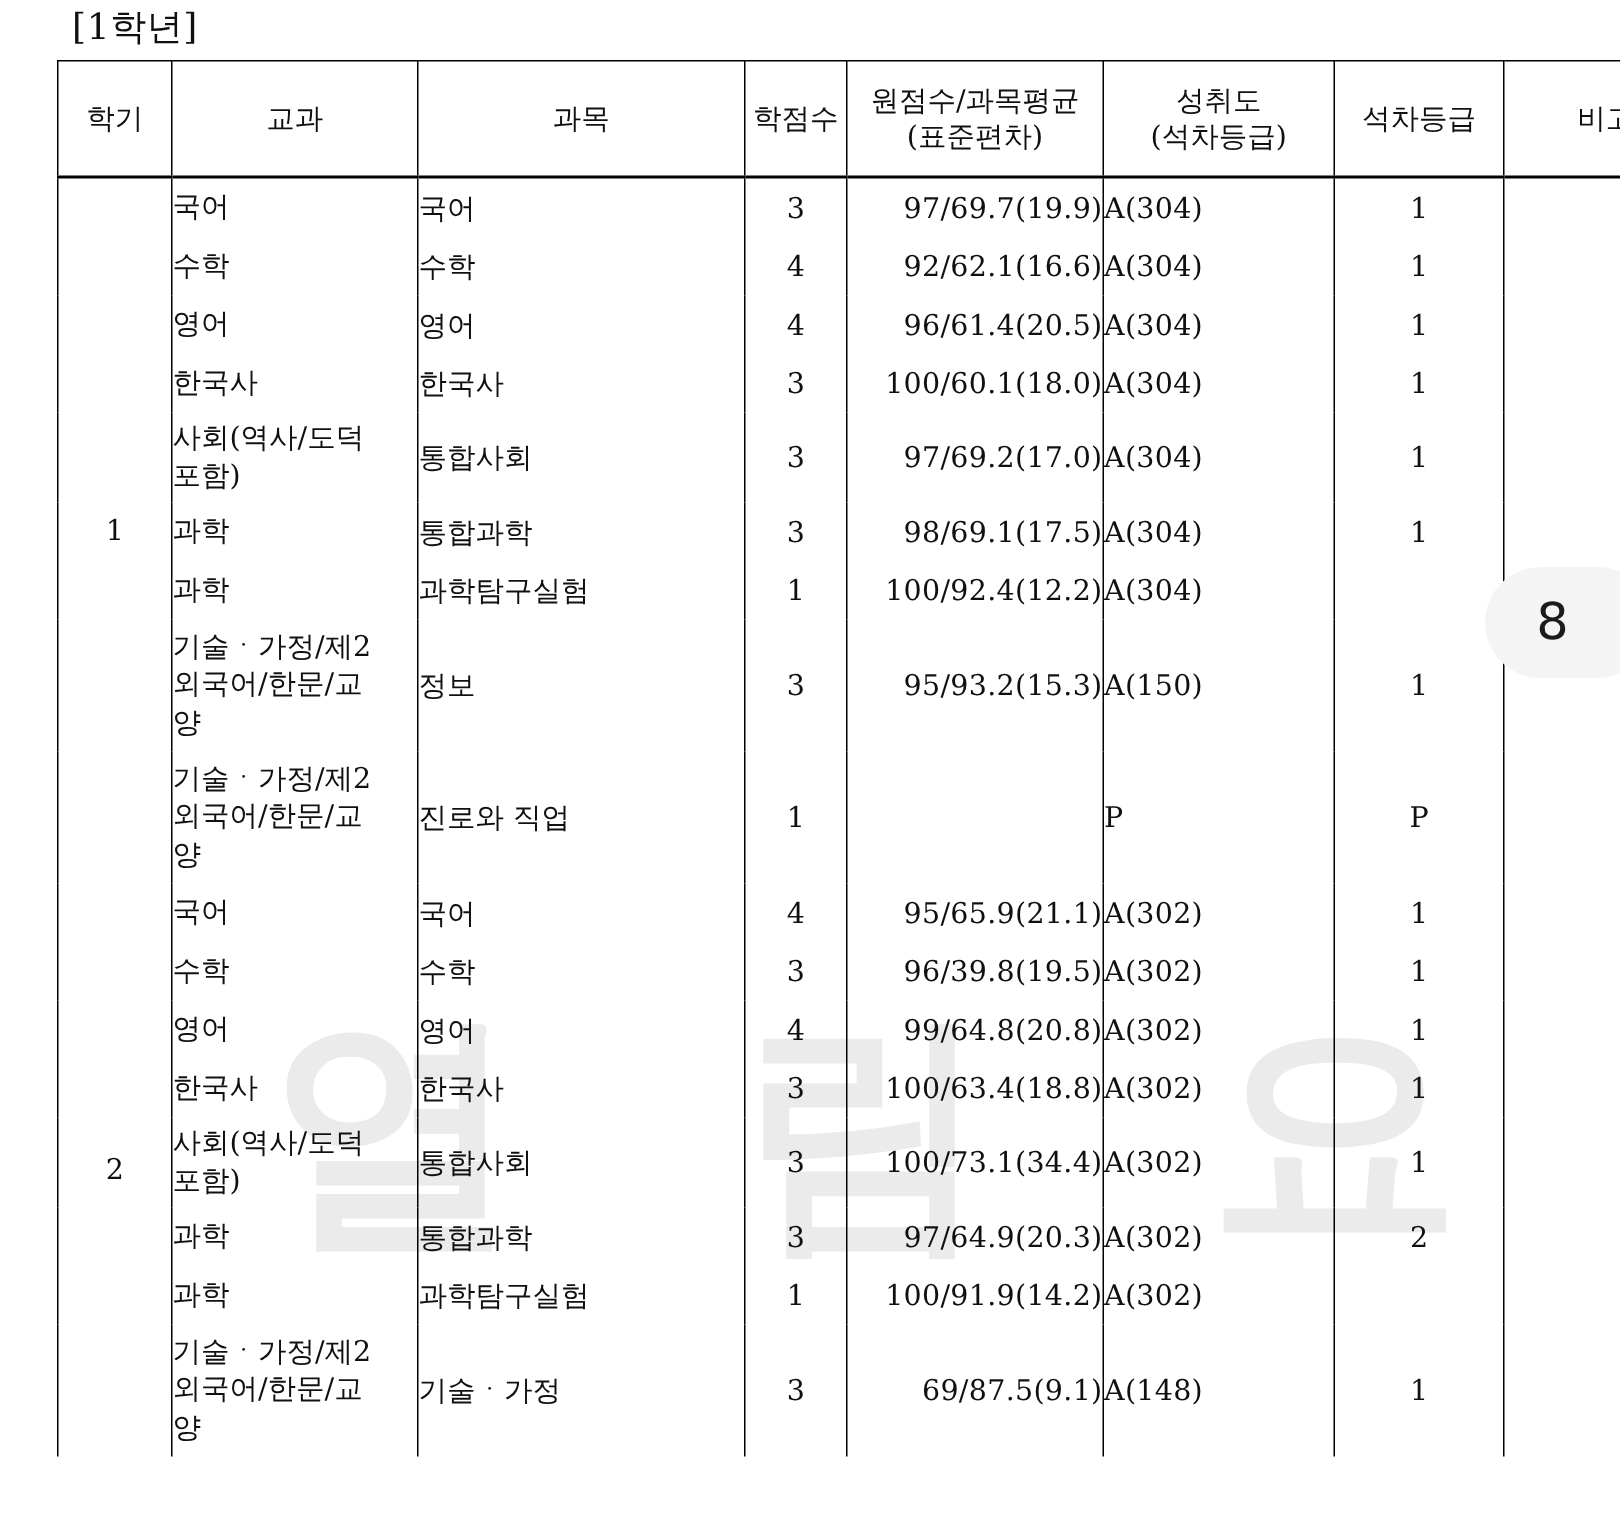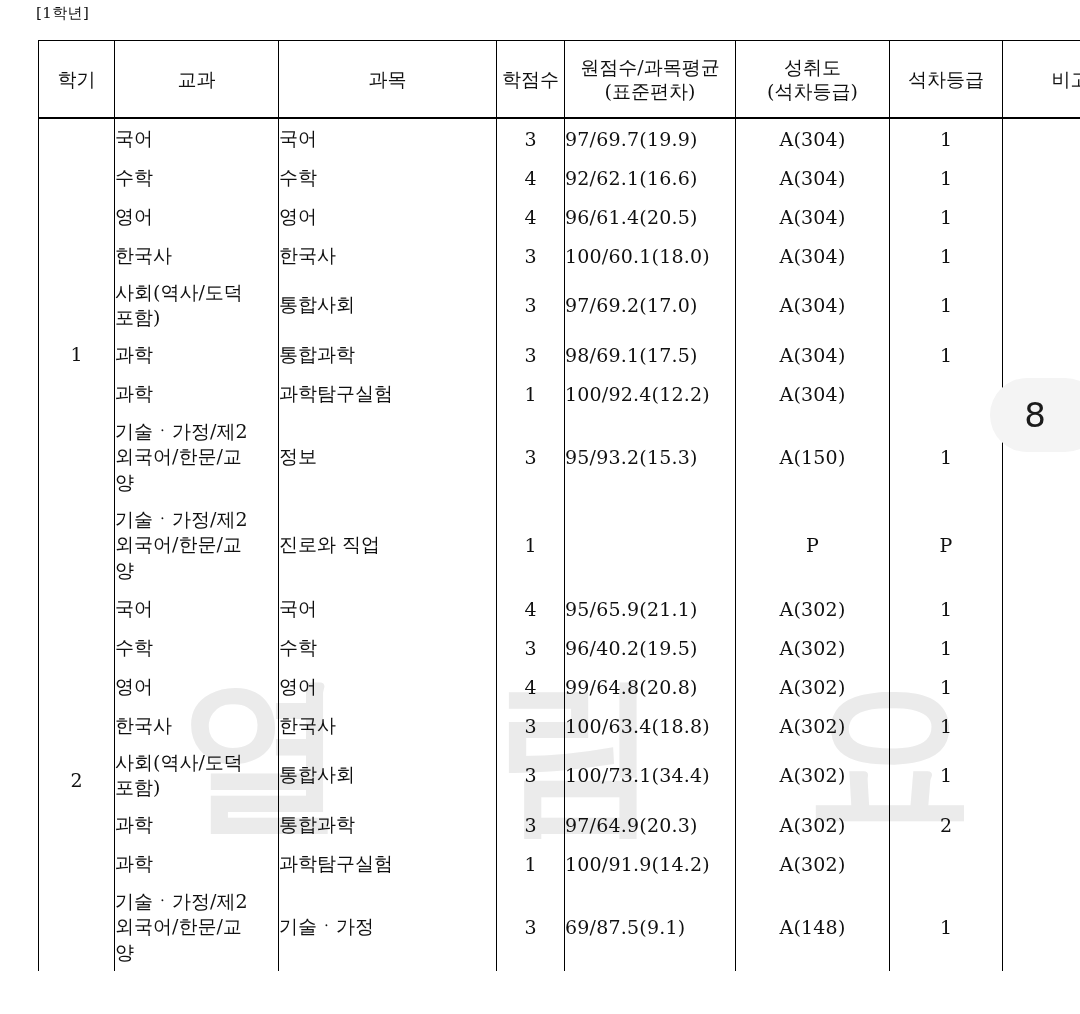--- a/index.html
+++ b/index.html
@@ -12,23 +12,23 @@
     height: 1014px;
     position: relative;
     overflow: hidden;
     font-family: "DejaVu Serif", "Liberation Serif", serif;
     color: #101010;
   }
 
   
   #grade-heading {
     position: absolute;
-    left: 36px;
+    left: 48px;
     top: 6px;
-    font-size: 15px;
+    font-size: 24px;
     letter-spacing: 0.4px;
     line-height: 1;
     white-space: nowrap;
   }
 
   
   #watermark {
     position: absolute;
     left: 155px;
     top: 600px;
@@ -128,22 +128,22 @@
     text-align: left;
     padding: 4px 0 4px 9px;
     line-height: 1.32;
     word-break: keep-all;
   }
   td.subj-cell {
     text-align: left;
     padding: 0 0 0 9px;
   }
   td.num-cell   { text-align: center; }
-  td.score-cell { text-align: left; letter-spacing: 0.2px; }
-  td.ach-cell   { text-align: center; letter-spacing: 0.2px; }
+  td.score-cell { text-align: right; letter-spacing: 0.2px; }
+  td.ach-cell   { letter-spacing: 0.2px; }
   td.rank-cell  { text-align: center; }
   td.note-cell  { }
 
   
   tbody.semester-block > tr:first-child > td { border-top: 2.6px solid #000; }
   tbody#semester-1 > tr:first-child > td { border-top: none; }
 
   .area-l1, .area-l2, .area-l3 { display: block; white-space: nowrap; }
 </style>
 </head>
@@ -318,21 +318,21 @@
         <td class="ach-cell"><span>A(302)</span></td>
         <td class="rank-cell"><span>1</span></td>
         <td class="note-cell"><span></span></td>
       </tr>
       <tr style="height: 39px;">
         <td class="area-cell">
           <span class="area-l1">수학</span>
         </td>
         <td class="subj-cell"><span>수학</span></td>
         <td class="num-cell"><span>3</span></td>
-        <td class="score-cell"><span>96/40.2(19.5)</span></td>
+        <td class="score-cell"><span>96/39.8(19.5)</span></td>
         <td class="ach-cell"><span>A(302)</span></td>
         <td class="rank-cell"><span>1</span></td>
         <td class="note-cell"><span></span></td>
       </tr>
       <tr style="height: 39px;">
         <td class="area-cell">
           <span class="area-l1">영어</span>
         </td>
         <td class="subj-cell"><span>영어</span></td>
         <td class="num-cell"><span>4</span></td>

